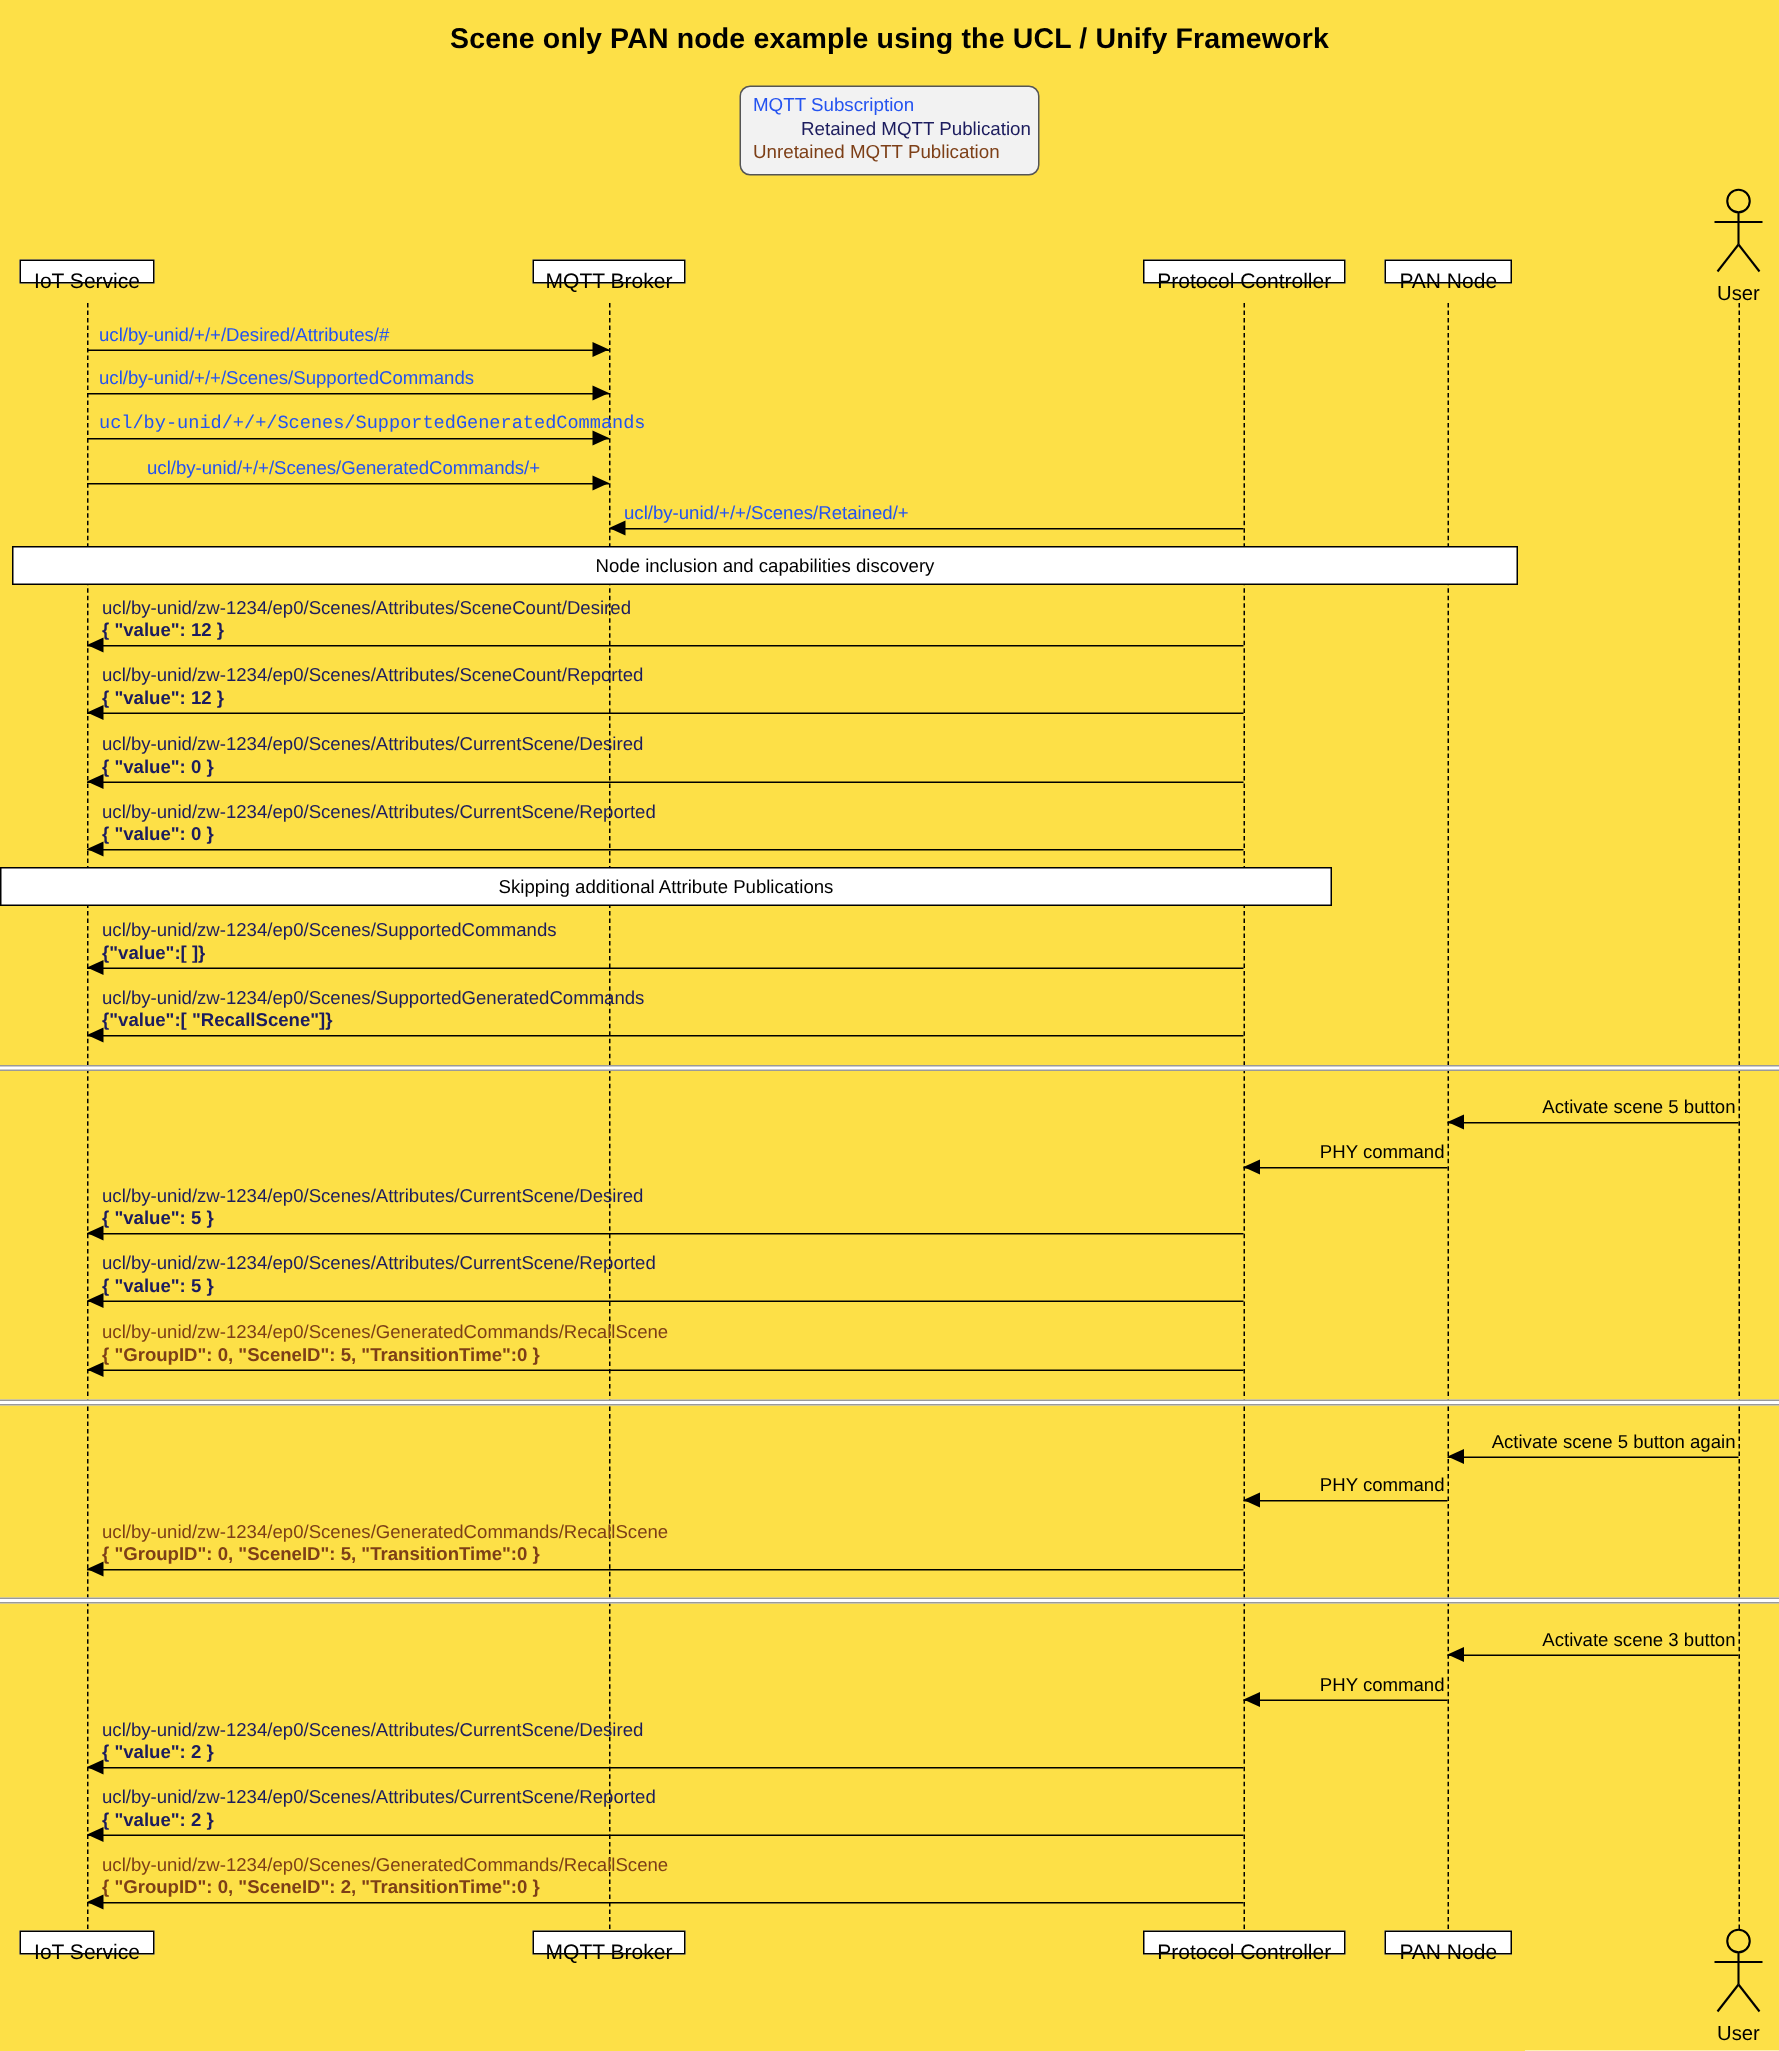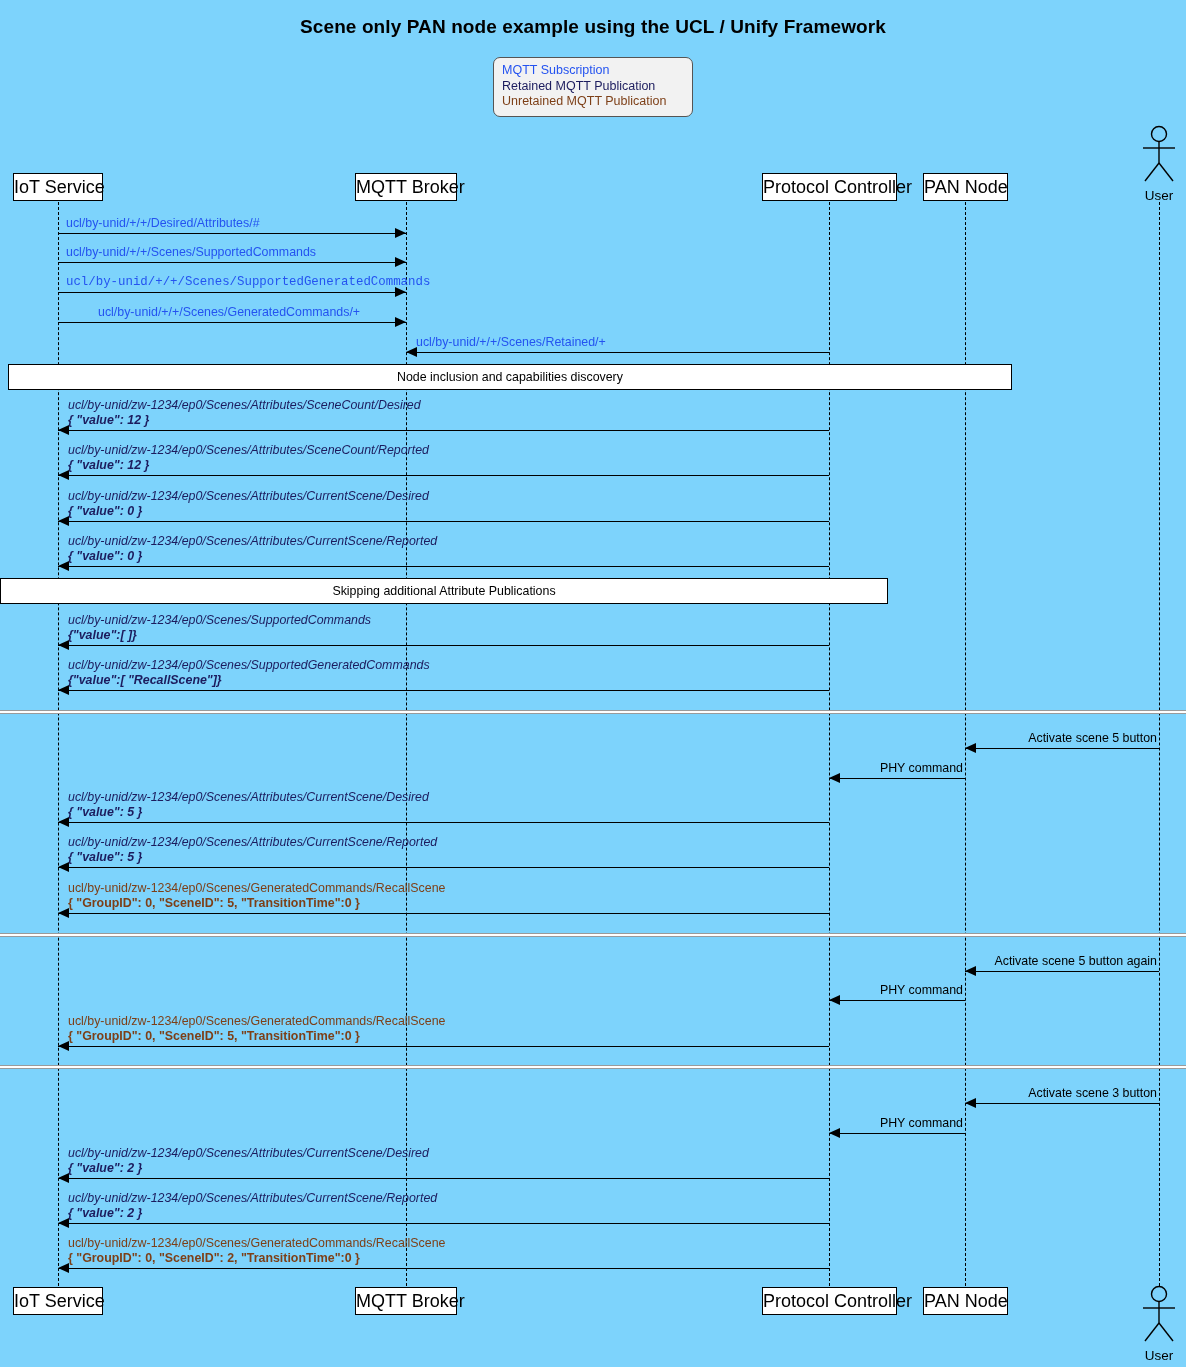--- a/index.html
+++ b/index.html
@@ -5,21 +5,21 @@
   * { box-sizing: border-box; }
   html, body {
     margin: 0; padding: 0;
     background: #ffffff;
     font-family: "Liberation Sans", sans-serif;
   }
   #diagram {
     position: relative;
     width: 1186px;
     height: 1367px;
-    background: #7dd3fc;
+    background: #fde047;
     overflow: hidden;
   }
 
   
   #title {
     position: absolute;
     left: 0; top: 16px;
     width: 1186px;
     text-align: center;
     font-size: 19px;
@@ -35,41 +35,41 @@
     width: 200px;
     padding: 5px 8px 6px 8px;
     border: 1px solid #555555;
     border-radius: 7px;
     background: #f2f2f2;
     line-height: 15.5px;
     font-size: 12.5px;
   }
   .legend-line { white-space: nowrap; text-align: right; }
   .lg-sub   { color: #2453f0; }
-  .lg-ret   { color: #1c1c5e; }
+  .lg-ret   { color: #1c1c5e; margin-left: 32px; }
   .lg-unret { color: #7d3f17; }
 
   
   .lifeline {
     position: absolute;
     width: 0;
     border-left: 1px dashed #000000;
     top: 202px;
     height: 1084px;
   }
 
   
   .actor-box {
     position: absolute;
     border: 1px solid #000000;
     background: #ffffff;
-    height: 28px;
+    height: 16px;
     line-height: 26px;
     text-align: center;
-    font-size: 18px;
+    font-size: 14px;
     color: #000000;
     white-space: nowrap;
   }
 
   
   .stick {
     position: absolute;
     width: 42px;
     height: 58px;
   }
@@ -103,21 +103,21 @@
   .msg-label {
     position: absolute;
     white-space: nowrap;
     font-size: 12.4px;
     line-height: 14.6px;
   }
   .msg-label .topic { display: block; }
   .msg-label .payload { display: block; font-weight: bold; }
 
   .c-sub   { color: #2453f0; }
-  .c-ret   { color: #1c1c5e; font-style: italic; }
+  .c-ret   { color: #1c1c5e; }
   .c-unret { color: #7d3f17; }
   .c-plain { color: #000000; }
 
   
   .note-bar {
     position: absolute;
     border: 1px solid #000000;
     background: #ffffff;
     height: 26px;
     line-height: 24px;

